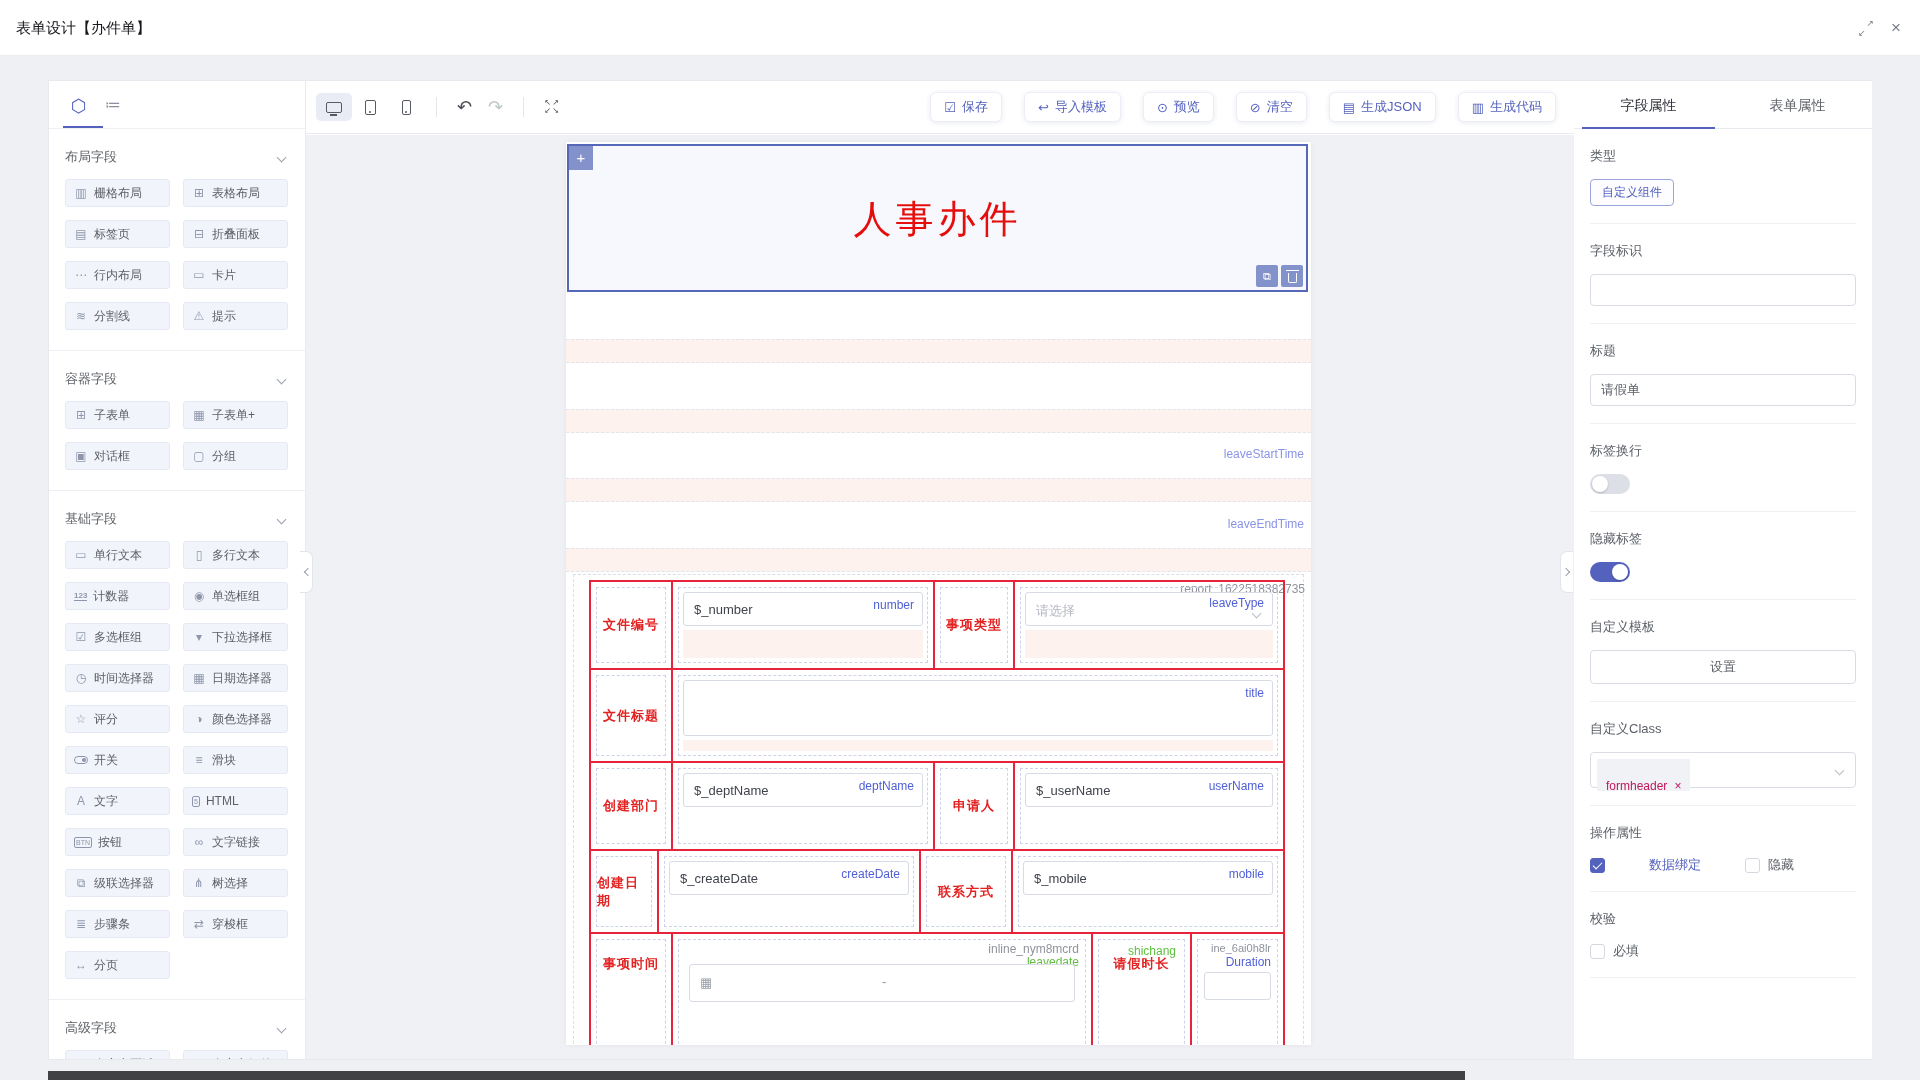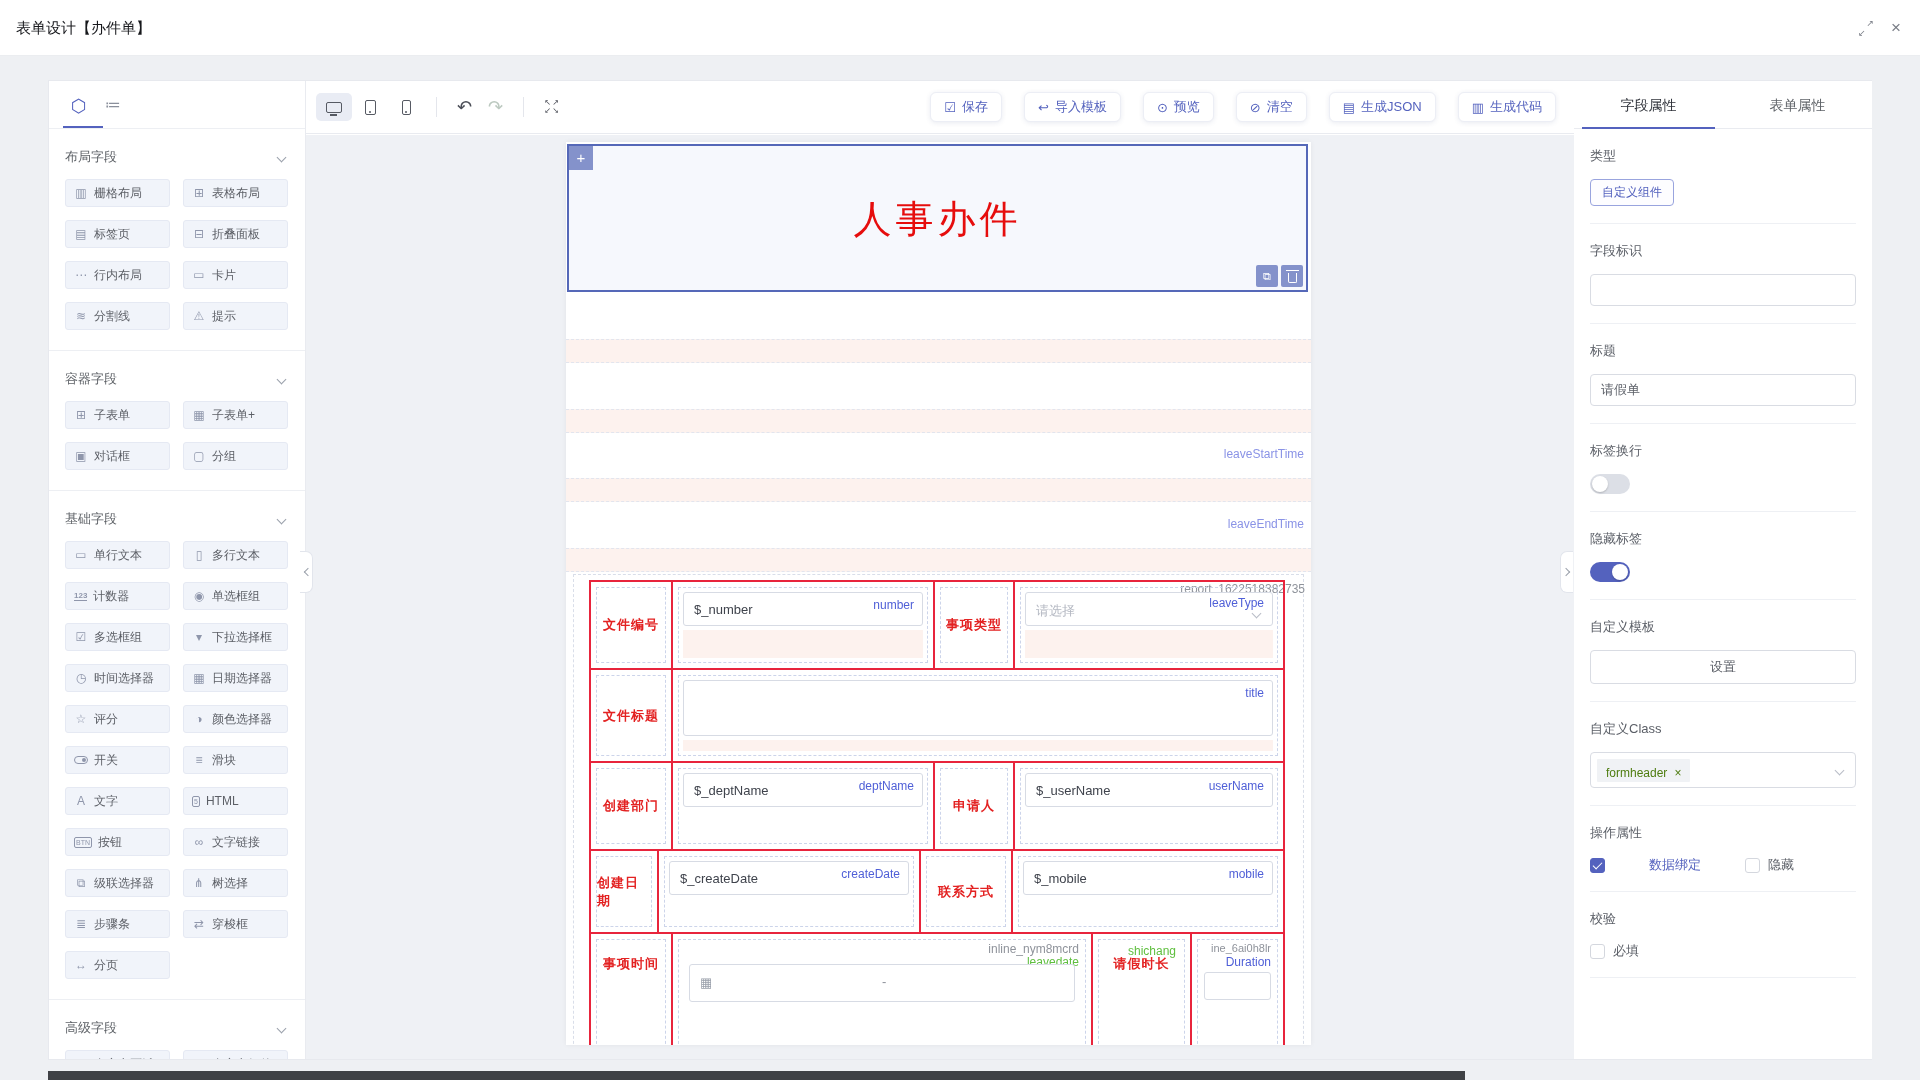--- a/index.html
+++ b/index.html
@@ -108,21 +108,21 @@
   .plab{font-size:13px;color:#5a5e66;}
   .pctl{margin-top:14px;}
   .ptag{display:inline-block;border:1px solid #99a4de;color:#5462be;font-size:12px;padding:4px 11px;border-radius:4px;background:#fdfdff;cursor:pointer;}
   .pinput{height:32px;width:100%;border:1px solid #d9dce3;border-radius:4px;font-size:13px;color:#5a5e66;line-height:30px;padding-left:10px;background:#fff;cursor:text;}
   .tg{width:40px;height:20px;border-radius:10px;background:#dcdfe6;position:relative;cursor:pointer;}
   .tg::after{content:"";position:absolute;left:2px;top:2px;width:16px;height:16px;border-radius:50%;background:#fff;box-shadow:0 1px 2px rgba(0,0,0,.2);}
   .tg.on{background:#5462be;}
   .tg.on::after{left:auto;right:2px;}
   .pbtn{height:34px;border:1px solid #d9dce3;border-radius:4px;text-align:center;line-height:32px;font-size:13px;color:#5a5e66;cursor:pointer;}
   .psel{height:36px;border:1px solid #d9dce3;border-radius:4px;position:relative;cursor:pointer;}
-  .ctag{position:absolute;left:6px;top:6px;height:23px;background:#f0f2f5;border-radius:1px;padding:3px 9px;line-height:23px;font-size:12px;color:#4d7c0f;}
+  .ctag{position:absolute;left:6px;top:6px;height:23px;background:#f0f2f5;border-radius:1px;padding:16px 9px;line-height:23px;font-size:12px;color:#be185d;}
   .ctag .x{margin-left:7px;cursor:pointer;}
   .psel .selarr{top:14px;}
   .cbrow{display:flex;align-items:center;gap:8px;}
   .cb{width:15px;height:15px;border:1px solid #d4d7de;border-radius:3px;background:#fff;flex:none;position:relative;cursor:pointer;}
   .cb.ck{background:#5462be;border-color:#5462be;}
   .cb.ck::after{content:"";position:absolute;left:4px;top:1px;width:4px;height:8px;border-right:1.6px solid #fff;border-bottom:1.6px solid #fff;transform:rotate(45deg);}
   .cblab{font-size:13px;color:#5a5e66;}
   .cblab.blue{color:#5462be;margin-left:36px;}
   .gap40{width:28px;}
   

